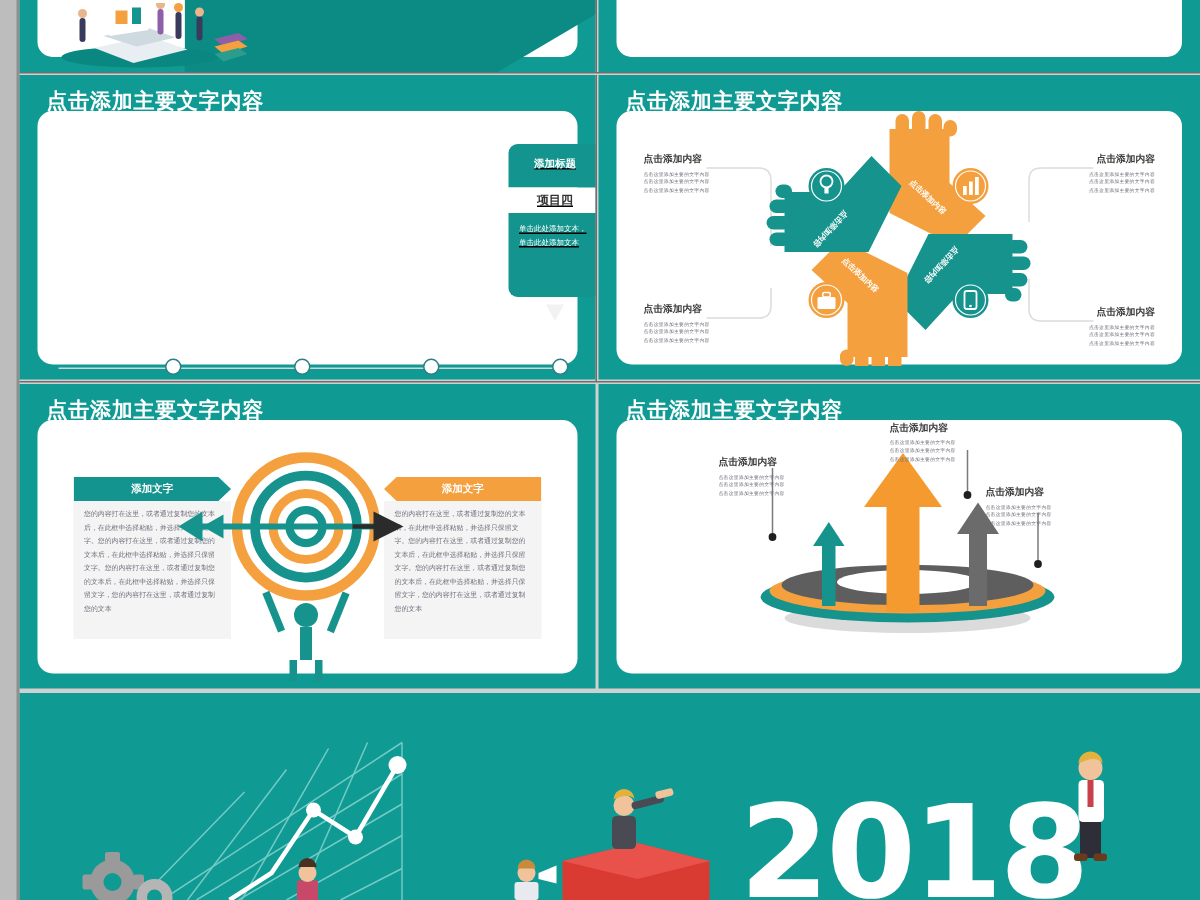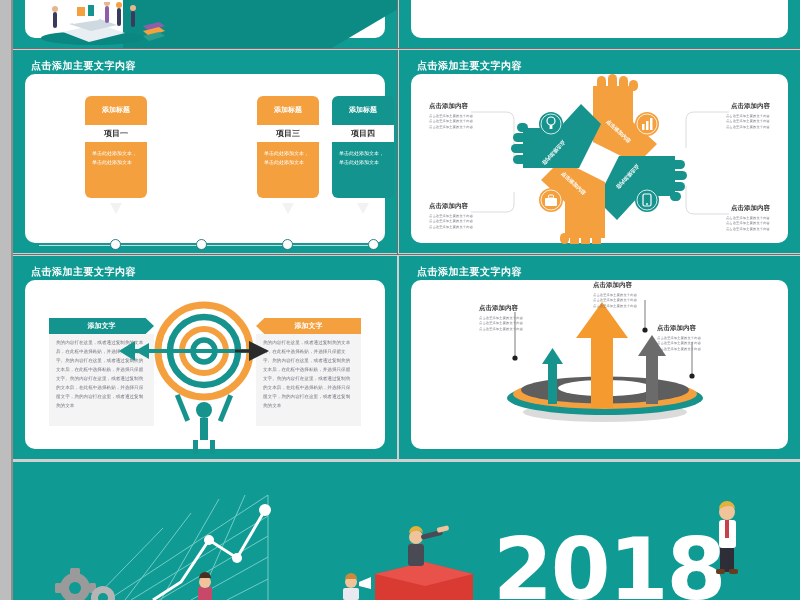--- a/index.html
+++ b/index.html
@@ -11,21 +11,21 @@
   .page{position:relative;width:800px;height:600px;overflow:hidden;background:#d0d0d0;}
 
   
   .gutter{position:absolute;left:0;top:0;width:13px;height:600px;background:#bdbdbd;}
   .gutter-line{position:absolute;left:11px;top:0;width:2px;height:600px;background:#8f8f8f;}
 
   
   .slide{position:absolute;background:#0f9a93;overflow:hidden;}
   .slide-title{
     position:absolute;left:18px;top:9px;
-    color:#ffffff;font-size:10px;font-weight:bold;letter-spacing:.5px;
+    color:#ffffff;font-size:14px;font-weight:bold;letter-spacing:.5px;
   }
   .slide-body{
     position:absolute;left:12px;right:12px;top:24px;bottom:10px;
     background:#ffffff;border-radius:10px;
   }
   .divider-h{position:absolute;background:#6f6f6f;height:1px;}
   .divider-v{position:absolute;background:#6f6f6f;width:1px;}
 
   
   #slide-tl{left:13px;top:-60px;width:384px;height:108px;}
@@ -160,38 +160,24 @@
   </div>
 
   <div class="divider-h" style="left:13px;top:48px;width:787px;"></div>
   <div class="divider-v" style="left:397px;top:0;height:48px;"></div>
 
   <div class="slide" id="slide-ml">
     <div class="slide-title">点击添加主要文字内容</div>
     <div class="slide-body">
       <div class="timeline-wrap">
 
-        <div class="tl-card" style="left:60px;top:12px;">
-          <div class="tl-shell"></div>
-          <div class="tl-badge" style="background:#f4a03f;">添加标题</div>
-          <div class="tl-name">项目一</div>
-          <div class="tl-text" style="background:#f4a03f;">单击此处添加文本，单击此处添加文本</div>
-          <div class="tl-tail"></div>
-        </div>
-
-
-        <div class="tl-card" style="left:232px;top:12px;">
-          <div class="tl-shell"></div>
-          <div class="tl-badge" style="background:#f4a03f;">添加标题</div>
-          <div class="tl-name">项目三</div>
-          <div class="tl-text" style="background:#f4a03f;">单击此处添加文本，单击此处添加文本</div>
-          <div class="tl-tail"></div>
-        </div>
-
-        <div class="tl-card" style="left:307px;top:12px;">
+
+
+
+        <div class="tl-card" style="left:314px;top:12px;text-decoration:underline;">
           <div class="tl-shell"></div>
           <div class="tl-badge" style="background:#14948e;">添加标题</div>
           <div class="tl-name">项目四</div>
           <div class="tl-text" style="background:#14948e;">单击此处添加文本，单击此处添加文本</div>
           <div class="tl-tail"></div>
         </div>
 
         <div class="tl-axis"></div>
         <div class="tl-dot" style="left:85px;"></div>
         <div class="tl-dot" style="left:171px;"></div>

